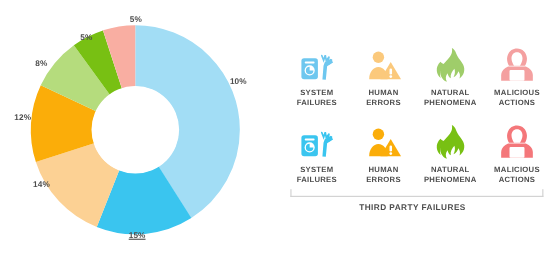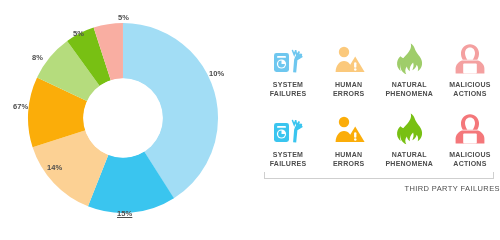--- a/index.html
+++ b/index.html
@@ -90,23 +90,23 @@
     left: 14px; top: 172px;
     width: 230px; height: 7px;
     border-left: 1.5px solid #cfcfcf;
     border-right: 1.5px solid #cfcfcf;
     border-bottom: 1.5px solid #cfcfcf;
   }
   .bracket-label {
     position: absolute;
     left: 0; top: 184px;
     width: 250px;
-    text-align: right;
+    text-align: center;
     font-size: 7.5px;
-    font-weight: normal;
+    font-weight: bold;
     letter-spacing: .4px;
     color: #4d4d4d;
     text-transform: uppercase;
   }
 </style>
 </head>
 <body>
 
 <div id="root">
 
@@ -123,22 +123,22 @@
           <circle r="70" fill="none" stroke="#b5dc7d" stroke-width="58" stroke-dasharray="35.2 404.6" transform="rotate(205.2)"></circle>
           <circle r="70" fill="none" stroke="#78c013" stroke-width="58" stroke-dasharray="22.0 417.8" transform="rotate(234.0)"></circle>
           <circle r="70" fill="none" stroke="#f9aea2" stroke-width="58" stroke-dasharray="22.0 417.8" transform="rotate(252.0)"></circle>
 
           <circle r="41.5" fill="#ffffff"></circle>
         </g>
       </svg>
 
       <span class="slice-label" style="left:182px; top:48px;">10%</span>
       <span class="slice-label" style="left:90px; top:188px;text-decoration:underline;">15%</span>
-      <span class="slice-label" style="left:20px; top:142px;">14%</span>
-      <span class="slice-label" style="left:-14px; top:81px;">67%</span>
+      <span class="slice-label" style="left:3px; top:142px;">14%</span>
+      <span class="slice-label" style="left:-14px; top:81px;">12%</span>
       <span class="slice-label" style="left:5px; top:32px;">8%</span>
       <span class="slice-label" style="left:46px; top:8px;">5%</span>
       <span class="slice-label" style="left:91px; top:-8px;">5%</span>
     </div>
 
   </div>
 
   <div class="legend-pane">
 
     <div class="icon-row row-top">

